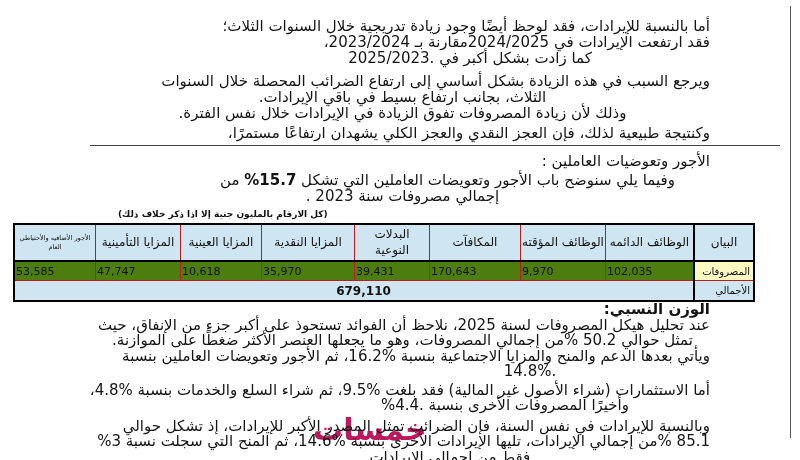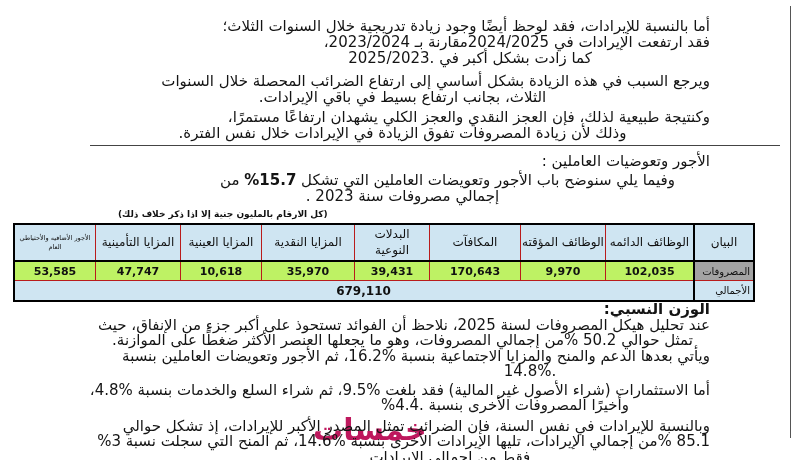--- a/index.html
+++ b/index.html
@@ -41,25 +41,25 @@
     height:33px; text-align:center; vertical-align:middle; padding:1px;
   }
   .tbl thead th:nth-child(9){font-size:6.5px; line-height:1.25;}
   .tbl thead th{border-bottom:2px solid #000;}
   .tbl th:nth-child(1){width:56px;} .tbl th:nth-child(2){width:85px;}
   .tbl th:nth-child(3){width:82px;} .tbl th:nth-child(4){width:88px;}
   .tbl th:nth-child(5){width:72px;margin-top:16px;} .tbl th:nth-child(6){width:90px;}
   .tbl th:nth-child(7){width:78px;} .tbl th:nth-child(8){width:82px;}
   .tbl th:nth-child(9){width:78px;}
   .tbl td.label-cell{
-    background:#a3a3a3; font-size:10px; text-align:right; padding:0 3px;
+    background:#fef9c3; font-size:10px; text-align:right; padding:0 3px;
     height:16px; vertical-align:middle;
   }
   .tbl td.num{
-    background:#bef264; font-weight:bold; font-size:11px; text-align:center;
+    background:#4d7c0f; font-weight:normal; font-size:11px; text-align:left;
     height:16px; direction:ltr;
   }
   .tbl td.total-cell{
     background:#cfe5f2; font-weight:bold; font-size:12px; text-align:center;
     height:17px; direction:ltr;padding-left:20px;
   }
   .tbl td.total-label{
     background:#cfe5f2; font-size:10px; text-align:right; padding:0 3px; height:17px;
   }
 </style>
@@ -70,22 +70,22 @@
   <div class="edge-line"></div>
   <div class="watermark">خمسات</div>
 
   <div class="ln mt18">أما بالنسبة للإيرادات، فقد لوحظ أيضًا وجود زيادة تدريجية خلال السنوات الثلاث؛</div>
   <div class="ln">فقد ارتفعت الإيرادات في  2024/2025مقارنة بـ 2023/2024،</div>
   <div class="ln indent-a">كما زادت بشكل أكبر في .2025/2023</div>
 
   <div class="ln mt7">ويرجع السبب في هذه الزيادة بشكل أساسي إلى ارتفاع الضرائب المحصلة خلال السنوات</div>
   <div class="ln t-center">الثلاث، بجانب ارتفاع بسيط في باقي الإيرادات.</div>
 
+  <div class="ln t-center">وذلك لأن زيادة المصروفات تفوق الزيادة في الإيرادات خلال نفس الفترة.</div>
   <div class="ln mt4">وكنتيجة طبيعية لذلك، فإن العجز النقدي والعجز الكلي يشهدان ارتفاعًا مستمرًا،</div>
-  <div class="ln t-center">وذلك لأن زيادة المصروفات تفوق الزيادة في الإيرادات خلال نفس الفترة.</div>
 
   <div class="divider"></div>
 
   <div class="ln mt7">الأجور وتعوضيات العاملين :</div>
   <div class="ln mt3 indent-b"><span>وفيما يلي سنوضح باب الأجور وتعويضات العاملين التي تشكل </span><span class="b">15.7%</span><span> من</span></div>
   <div class="ln t-center">إجمالي مصروفات سنة 2023 .</div>
 
   <div class="tbl-caption">(كل الارقام بالمليون جنية إلا اذا ذكر خلاف ذلك)</div>
 
   <table class="tbl">

